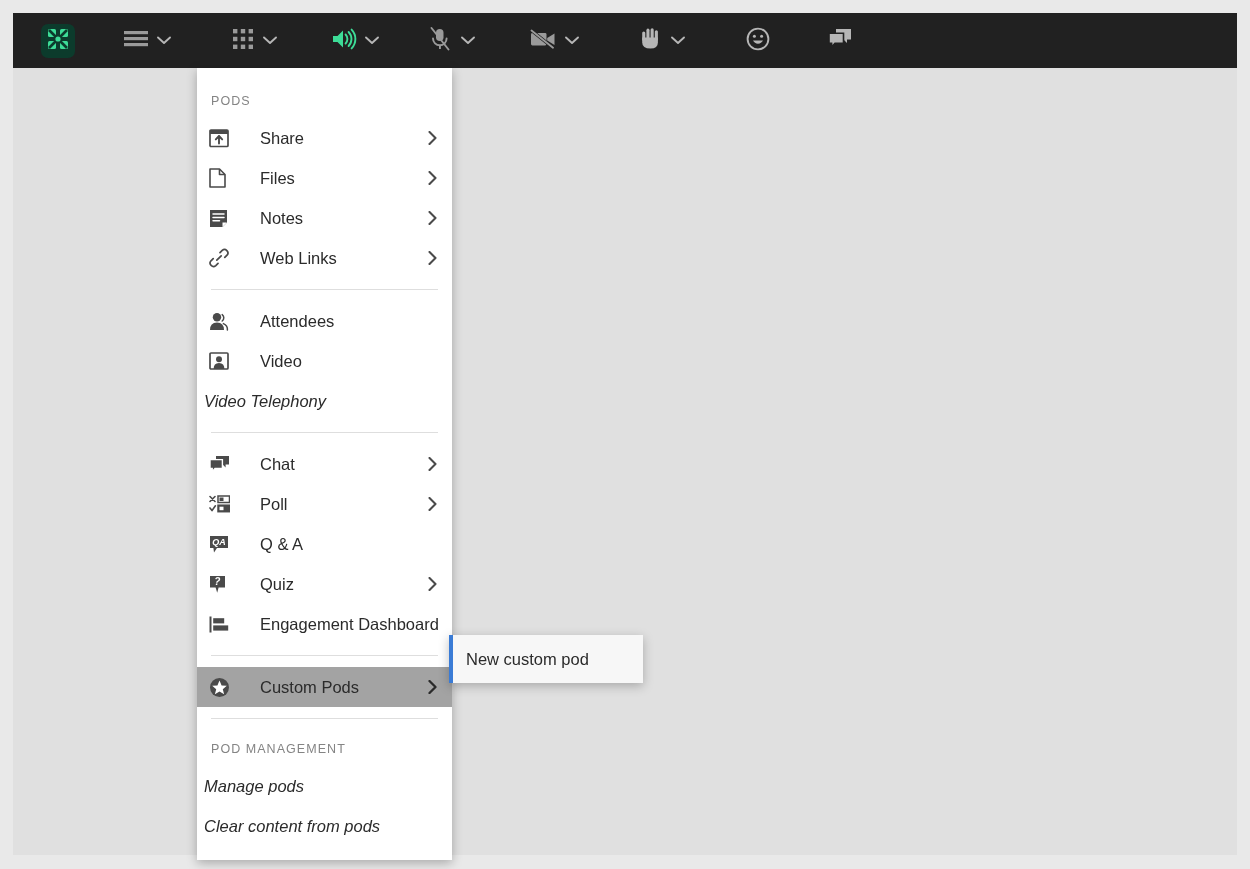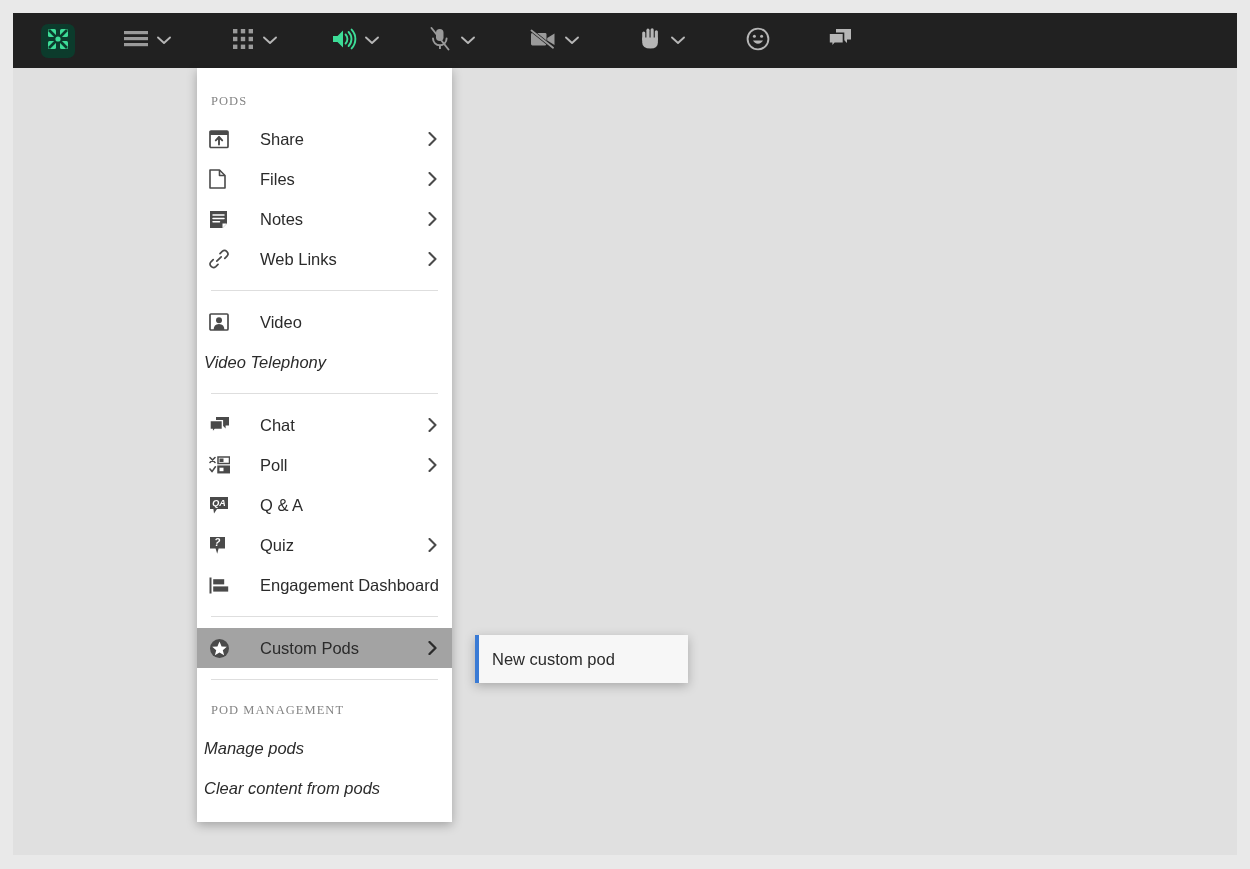--- a/index.html
+++ b/index.html
@@ -94,21 +94,21 @@
     padding-top: 14px;
     padding-bottom: 14px;
     z-index: 20;
   }
 
   .section-header {
     font-size: 12.5px;
     letter-spacing: 1.05px;
     color: #848484;
     padding: 12px 0 10px 14px;
-    font-family: Liberation Serif, serif;
+    font-family: Liberation Sans, sans-serif;
   }
 
   .menu-item {
     position: relative;
     display: flex;
     align-items: center;
     height: 40px;
     padding-left: 12px;
     padding-right: 12px;
     cursor: pointer;
@@ -140,23 +140,23 @@
 
   .divider {
     height: 1px;
     background: #dedede;
     margin: 11px 14px 11px 14px;
   }
 
   
   #custom-pods-submenu {
     position: absolute;
-    left: 475px;
+    left: 449px;
     top: 635px;
-    width: 213px;
+    width: 194px;
     height: 48px;
     background: #f7f7f7;
     border-left: 4px solid #3a7bd5;
     box-shadow: 0 3px 10px rgba(0,0,0,0.25);
     display: flex;
     align-items: center;
     z-index: 30;
   }
   #custom-pods-submenu .sub-label {
     padding-left: 13px;
@@ -407,20 +407,31 @@
     <span class="mi-label">Web Links</span>
     <span class="mi-arrow">
       <svg width="9" height="14" viewBox="0 0 9 14">
           <path d="M1.5 1 L7.5 7 L1.5 13" stroke="#4a4a4a" stroke-width="2.1" fill="none" stroke-linecap="round" stroke-linejoin="round"></path>
         </svg>
     </span>
   </div>
 
   <div class="divider"></div>
 
+  <div class="menu-item">
+    <span class="mi-icon">
+      <svg width="20" height="19" viewBox="0 0 20 19">
+        <circle cx="8" cy="5.2" r="4.2" fill="#4a4a4a"></circle>
+        <path d="M1 18 Q1 10.4 8 10.4 Q15 10.4 15 18 Z" fill="#4a4a4a"></path>
+        <path d="M13.2 2.6 a4 4 0 0 1 0 6.4" stroke="#4a4a4a" stroke-width="1.5" fill="none" stroke-linecap="round"></path>
+        <path d="M14.4 11.6 a6.4 6.4 0 0 1 4 6.4" stroke="#4a4a4a" stroke-width="1.5" fill="none" stroke-linecap="round"></path>
+      </svg>
+    </span>
+    <span class="mi-label">Attendees</span>
+  </div>
 
   <div class="menu-item">
     <span class="mi-icon">
       <svg width="20" height="18" viewBox="0 0 20 18">
         <rect x="1" y="1" width="18" height="16" rx="1" stroke="#4a4a4a" stroke-width="1.7" fill="none"></rect>
         <circle cx="10" cy="7.2" r="3" fill="#4a4a4a"></circle>
         <path d="M4.6 17 Q4.6 11 10 11 Q15.4 11 15.4 17 Z" fill="#4a4a4a"></path>
       </svg>
     </span>
     <span class="mi-label">Video</span>

